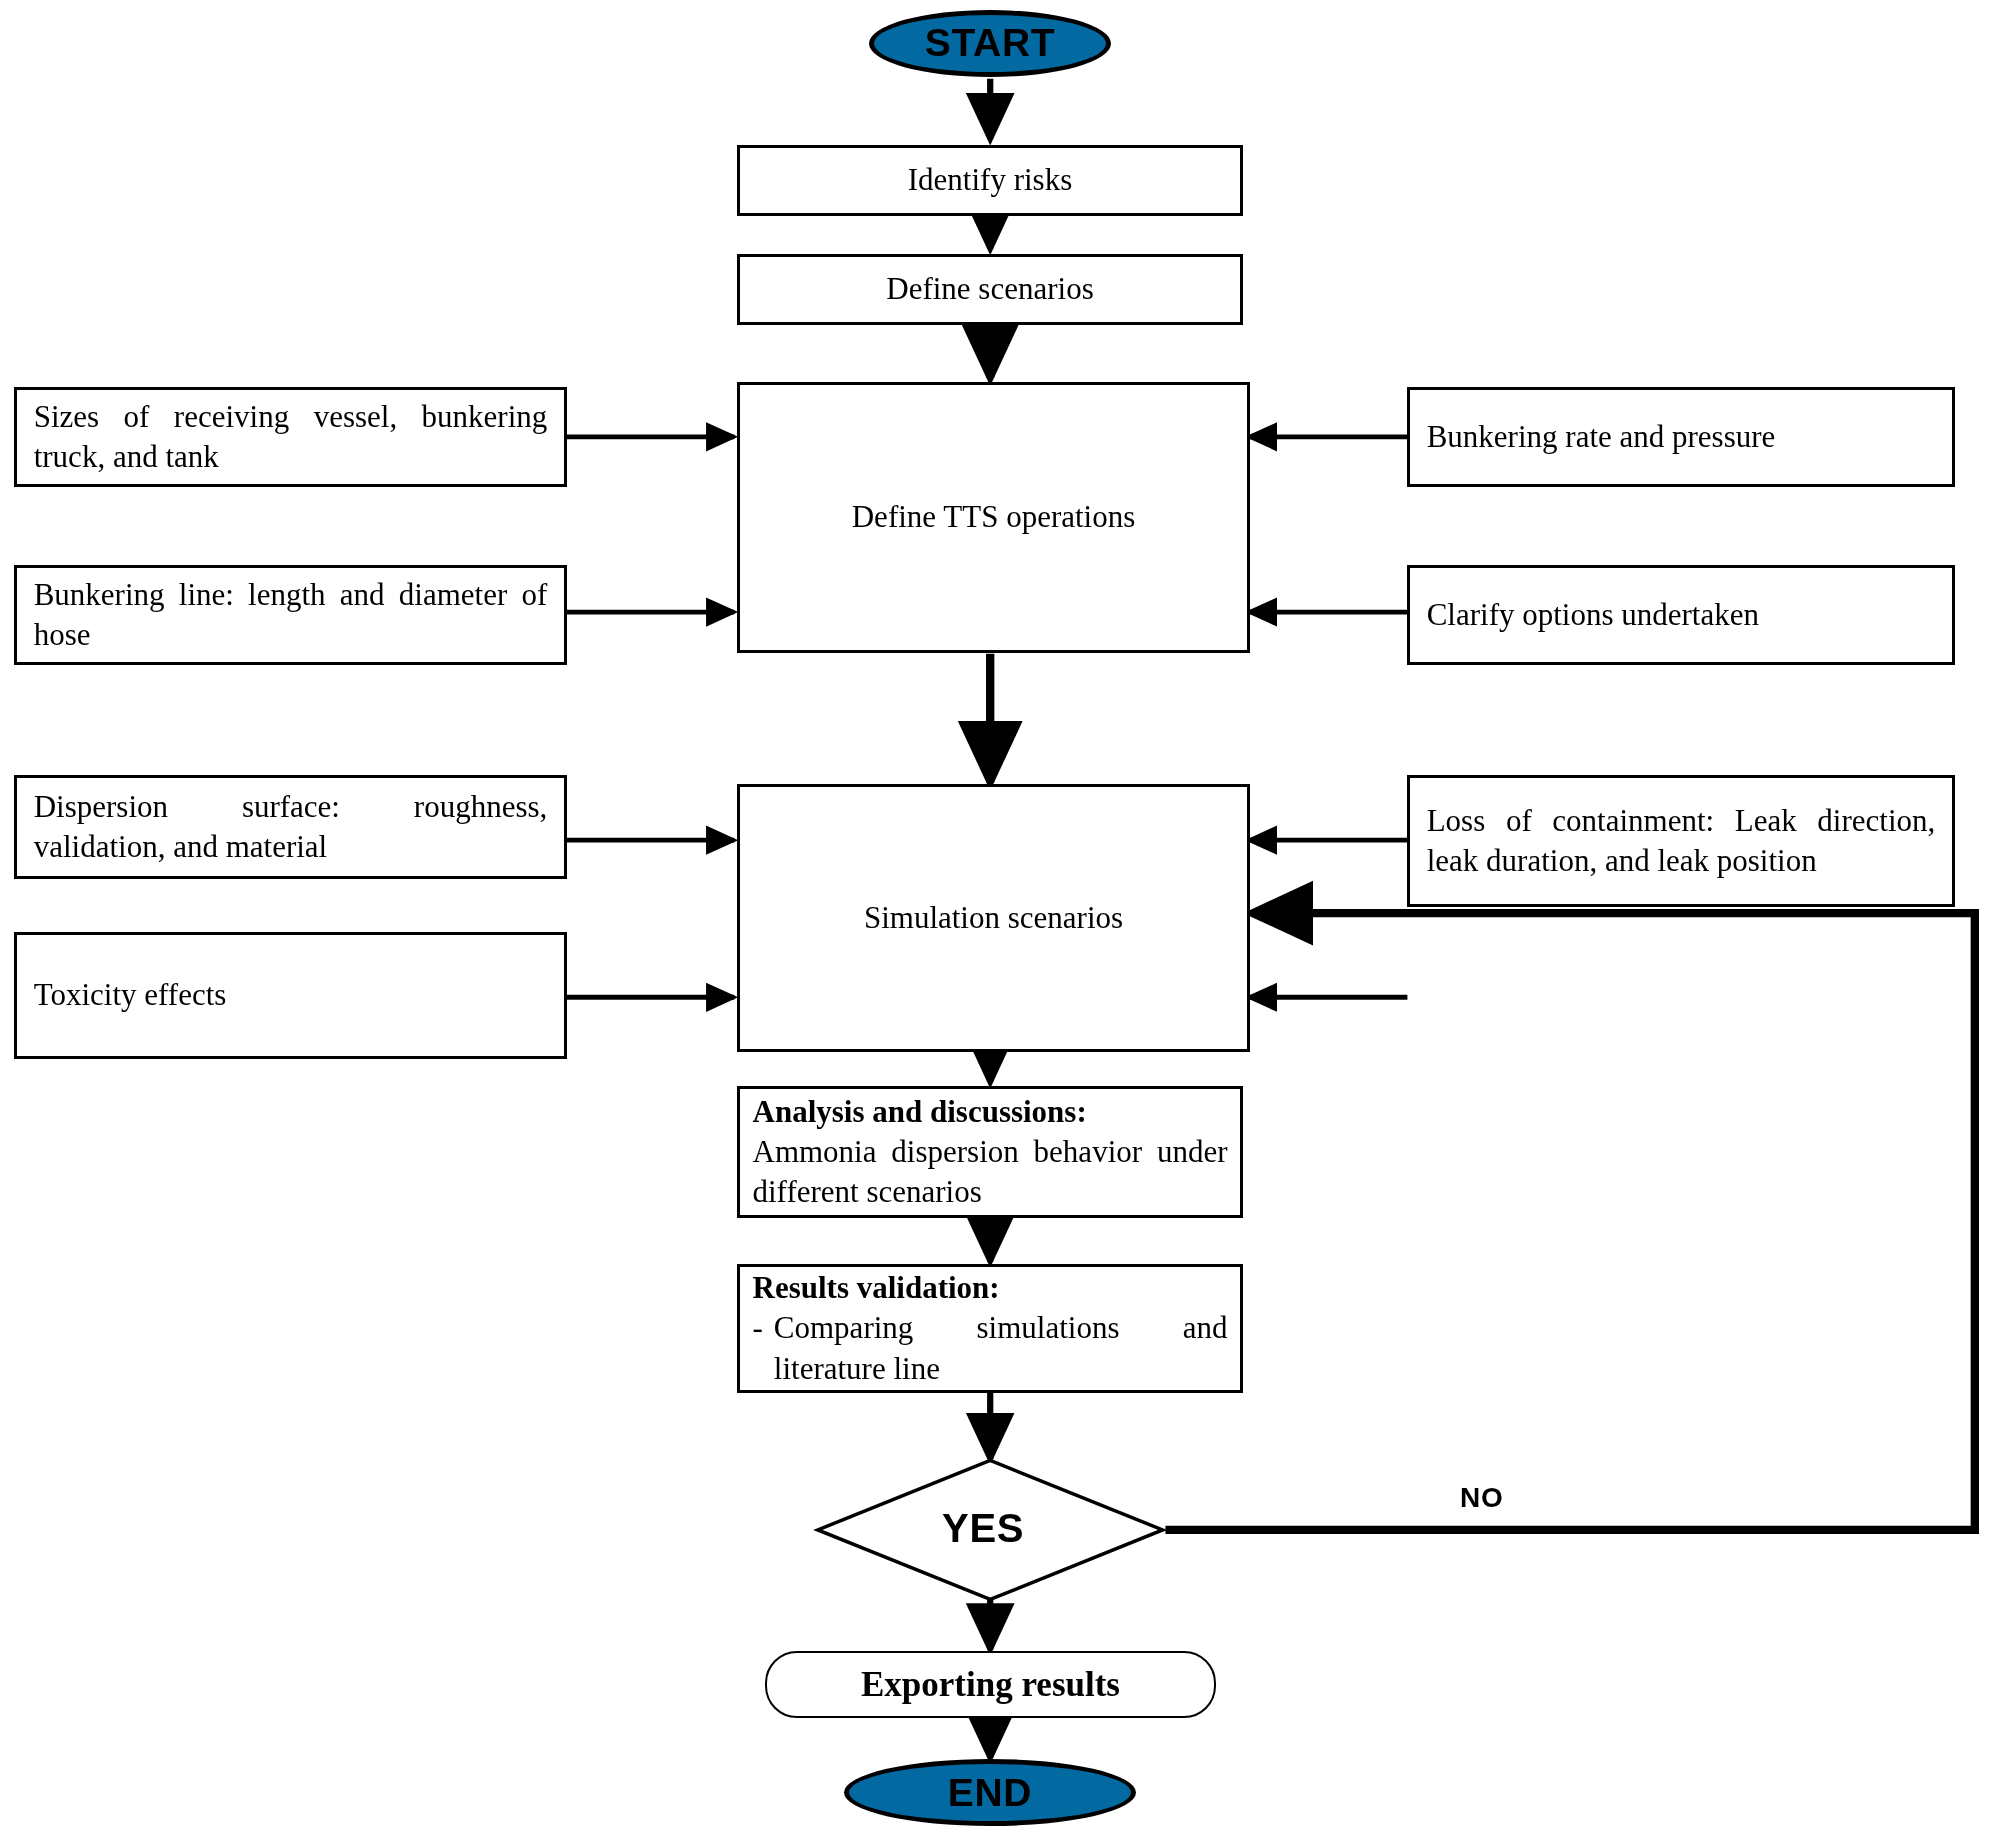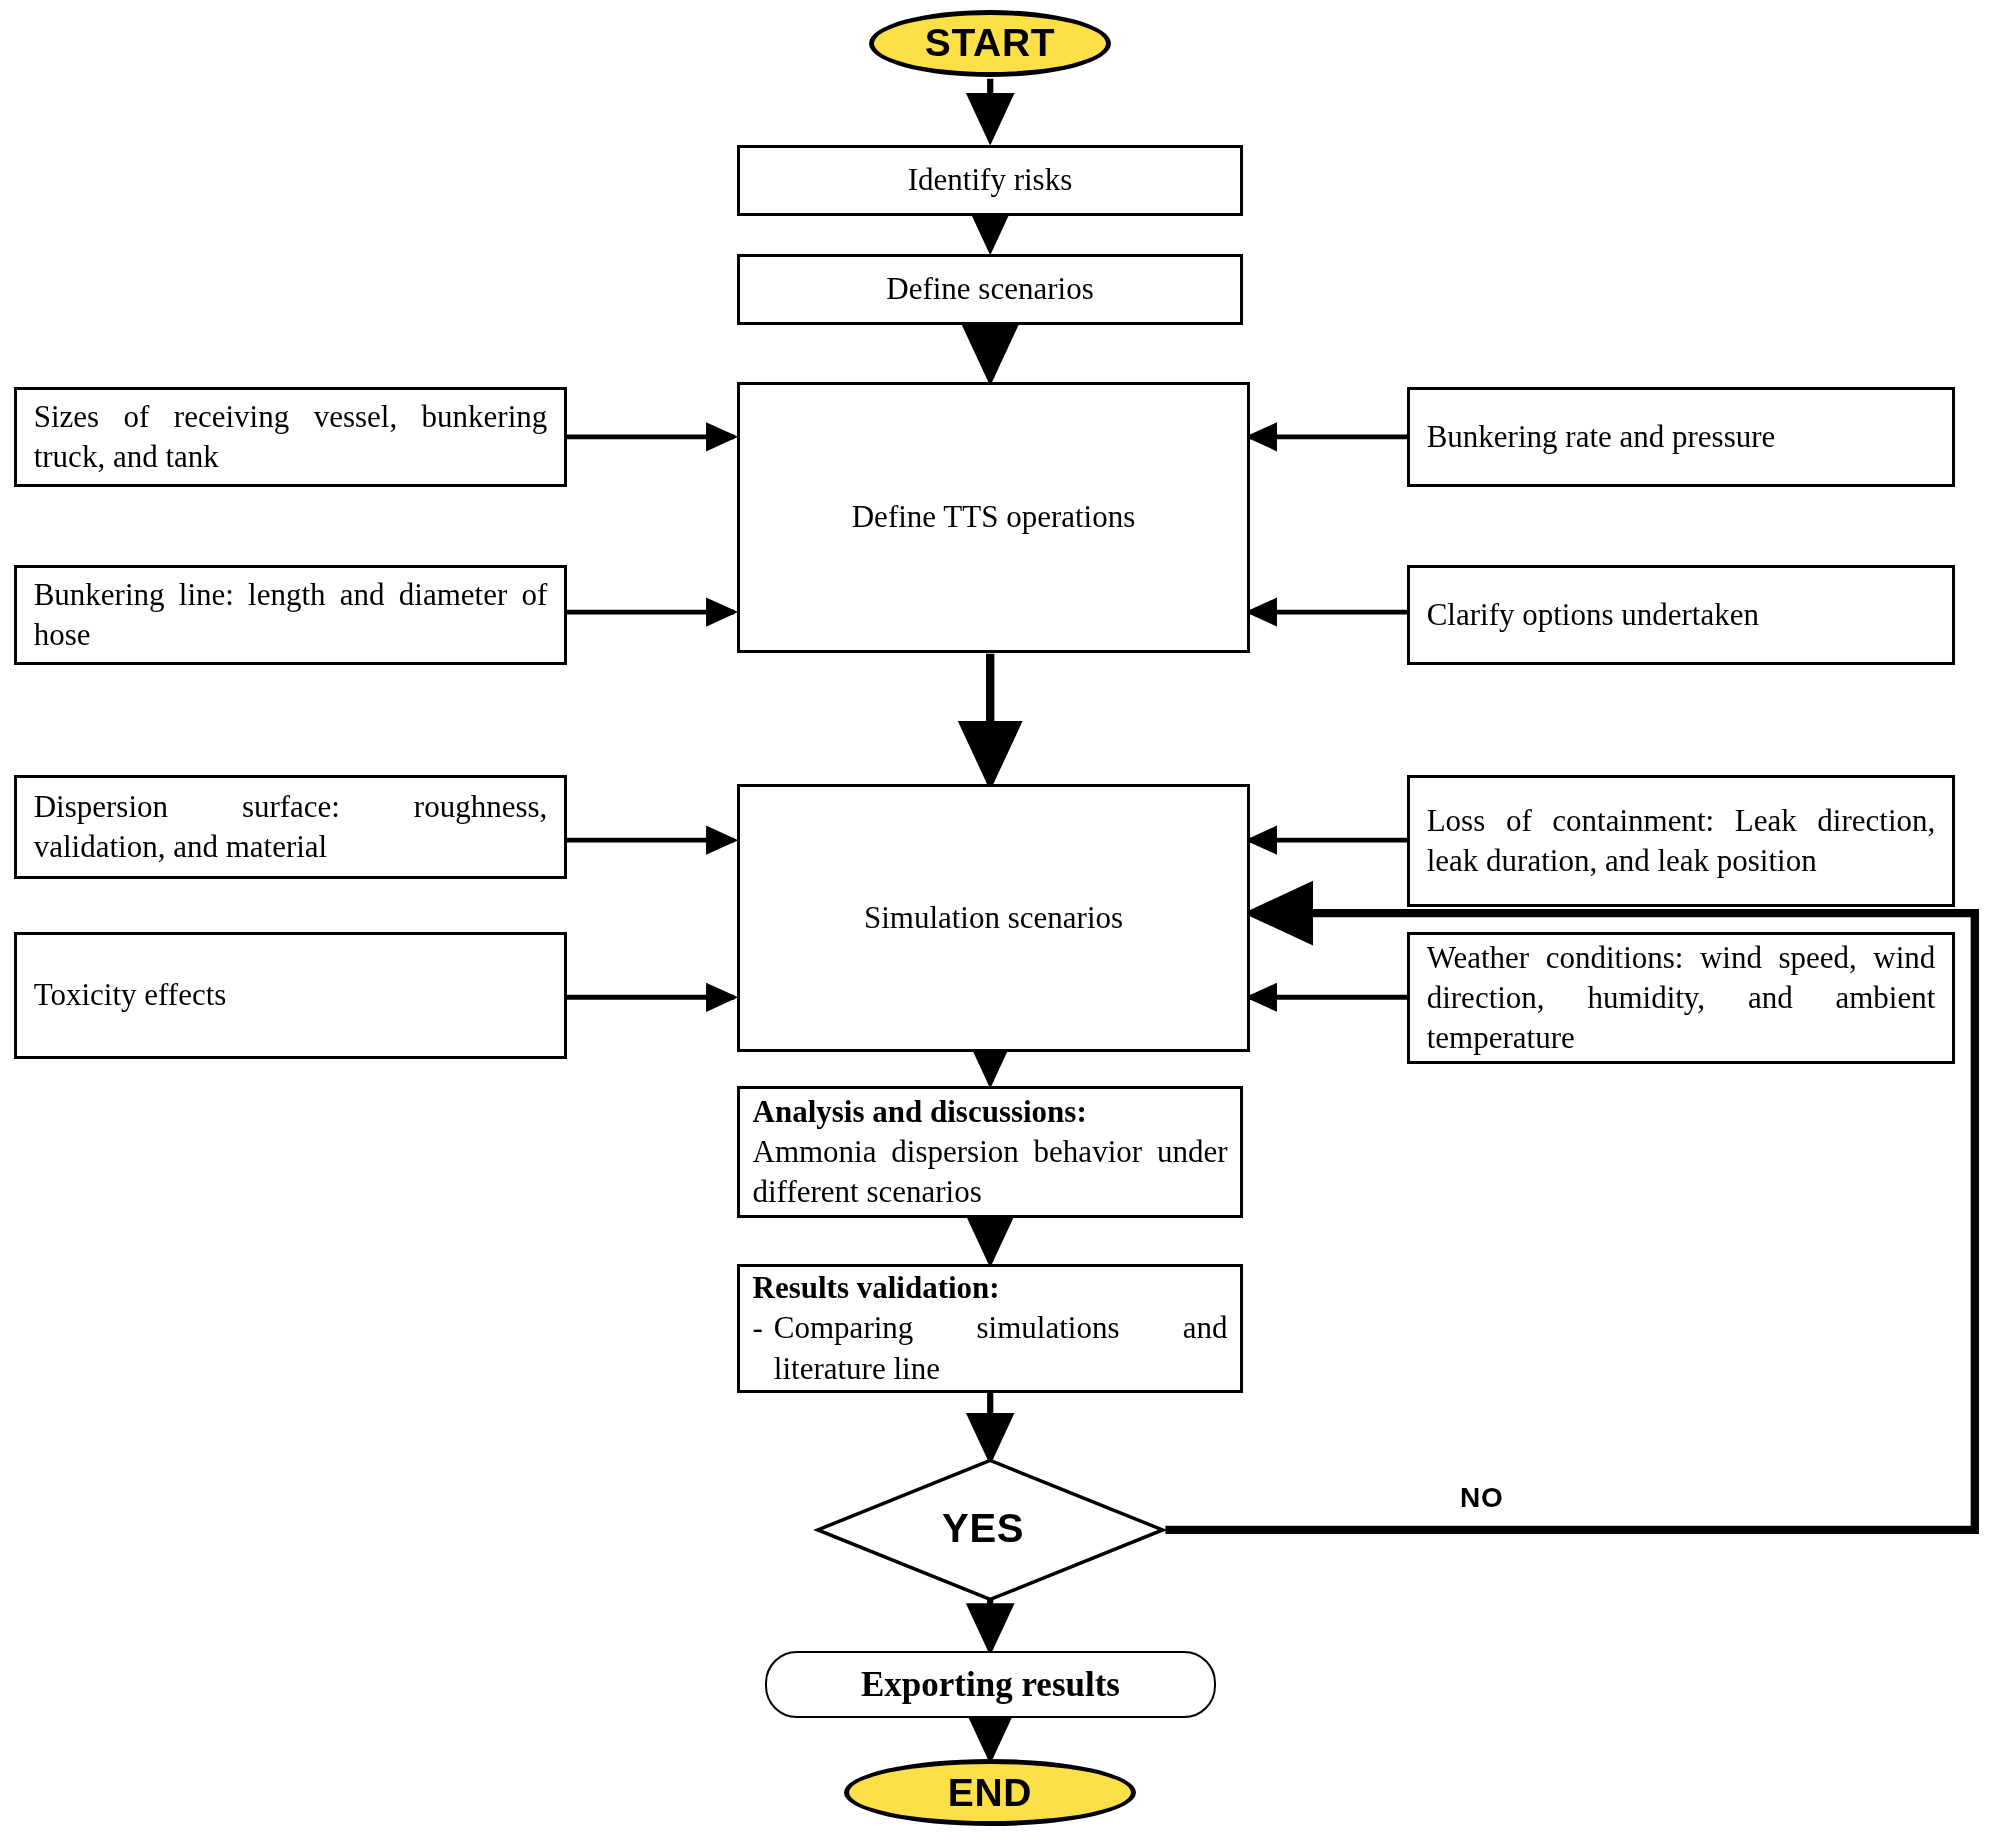--- a/index.html
+++ b/index.html
@@ -37,21 +37,21 @@
   .txt.just{ text-align:justify; text-align-last:left; }
   .txt.ctr{ text-align:center; }
   .txt.bold{ font-weight:bold; }
 
   
   .oval{
     position:absolute;
     box-sizing:border-box;
     border:5.6px solid #000;
     border-radius:50%;
-    background:#fde047;
+    background:#0369a1;
     display:flex; align-items:center; justify-content:center;
     z-index:4;
   }
   .oval span{
     font-family:"Liberation Sans", sans-serif;
     font-weight:bold;
     font-size:39px;
     letter-spacing:0.7px;
   }
   
@@ -196,25 +196,20 @@
       <p class="txt just">Toxicity effects</p>
     </div>
   </div>
 
   <div class="node" style="left:1407px; top:775px; width:548px; height:132px;">
     <div class="inner">
       <p class="txt just">Loss of containment: Leak direction, leak duration, and leak position</p>
     </div>
   </div>
 
-  <div class="node" style="left:1407px; top:932px; width:548px; height:132px;">
-    <div class="inner">
-      <p class="txt just">Weather conditions: wind speed, wind direction, humidity, and ambient temperature</p>
-    </div>
-  </div>
 
   <div class="node" style="left:737px; top:1086px; width:506px; height:132px;">
     <div class="inner" style="padding:0 12.5px;">
       <p class="txt bold">Analysis and discussions:</p>
       <p class="txt just">Ammonia dispersion behavior under different scenarios</p>
     </div>
   </div>
 
   <div class="node" style="left:737px; top:1264px; width:506px; height:129px;">
     <div class="inner" style="padding:0 12.5px;">

